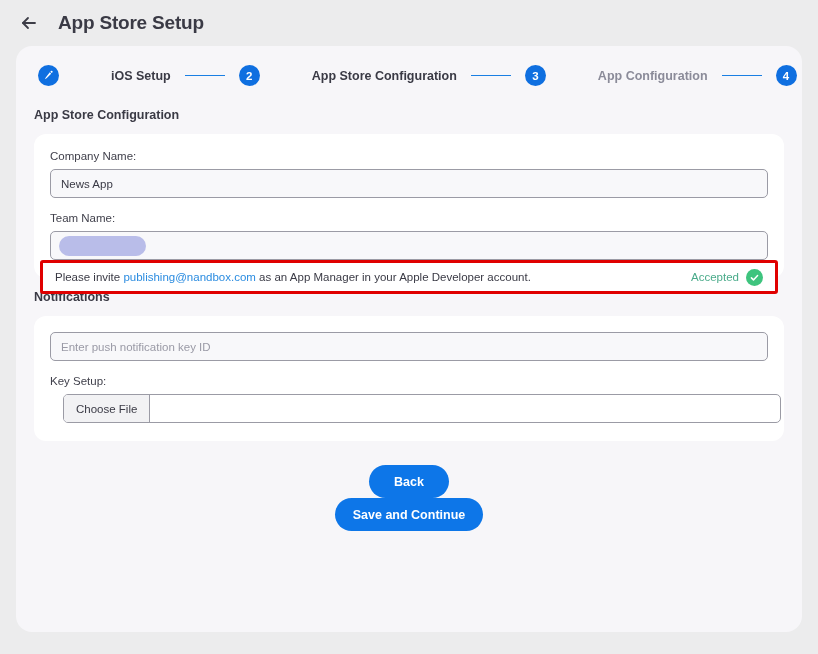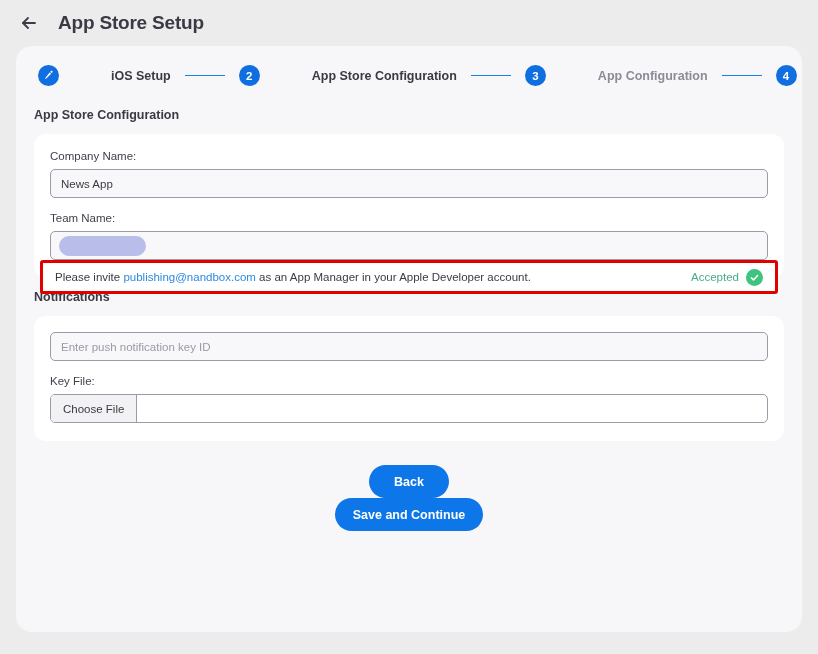--- a/index.html
+++ b/index.html
@@ -202,20 +202,21 @@
   
   .file-input {
     display: flex;
     width: 100%;
     height: 29px;
     box-sizing: border-box;
     border: 1px solid #9b9ba5;
     border-radius: 5px;
     background: #ffffff;
     overflow: hidden;
+    margin-left: 13px;
   }
   .choose-file-btn {
     padding: 0 12px;
     display: flex;
     align-items: center;
     font-size: 11.5px;
     color: #3a3a45;
     background: #f2f2f4;
     border-right: 1px solid #9b9ba5;
     cursor: pointer;
@@ -329,21 +330,21 @@
     </div>
   </div>
 
   <div class="section-title" style="margin-top:12px">Notifications</div>
 
   <div class="panel">
     <input class="text-input" type="text" placeholder="Enter push notification key ID" style="">
 
     <div class="field-gap"></div>
 
-    <div class="field-label">Key File:</div>
+    <div class="field-label">Key Setup:</div>
     <div class="file-input">
       <div class="choose-file-btn">Choose File</div>
     </div>
   </div>
 
   <div class="footer">
     <button class="btn btn-back">Back</button>
     <button class="btn btn-continue">Save and Continue</button>
   </div>
 

